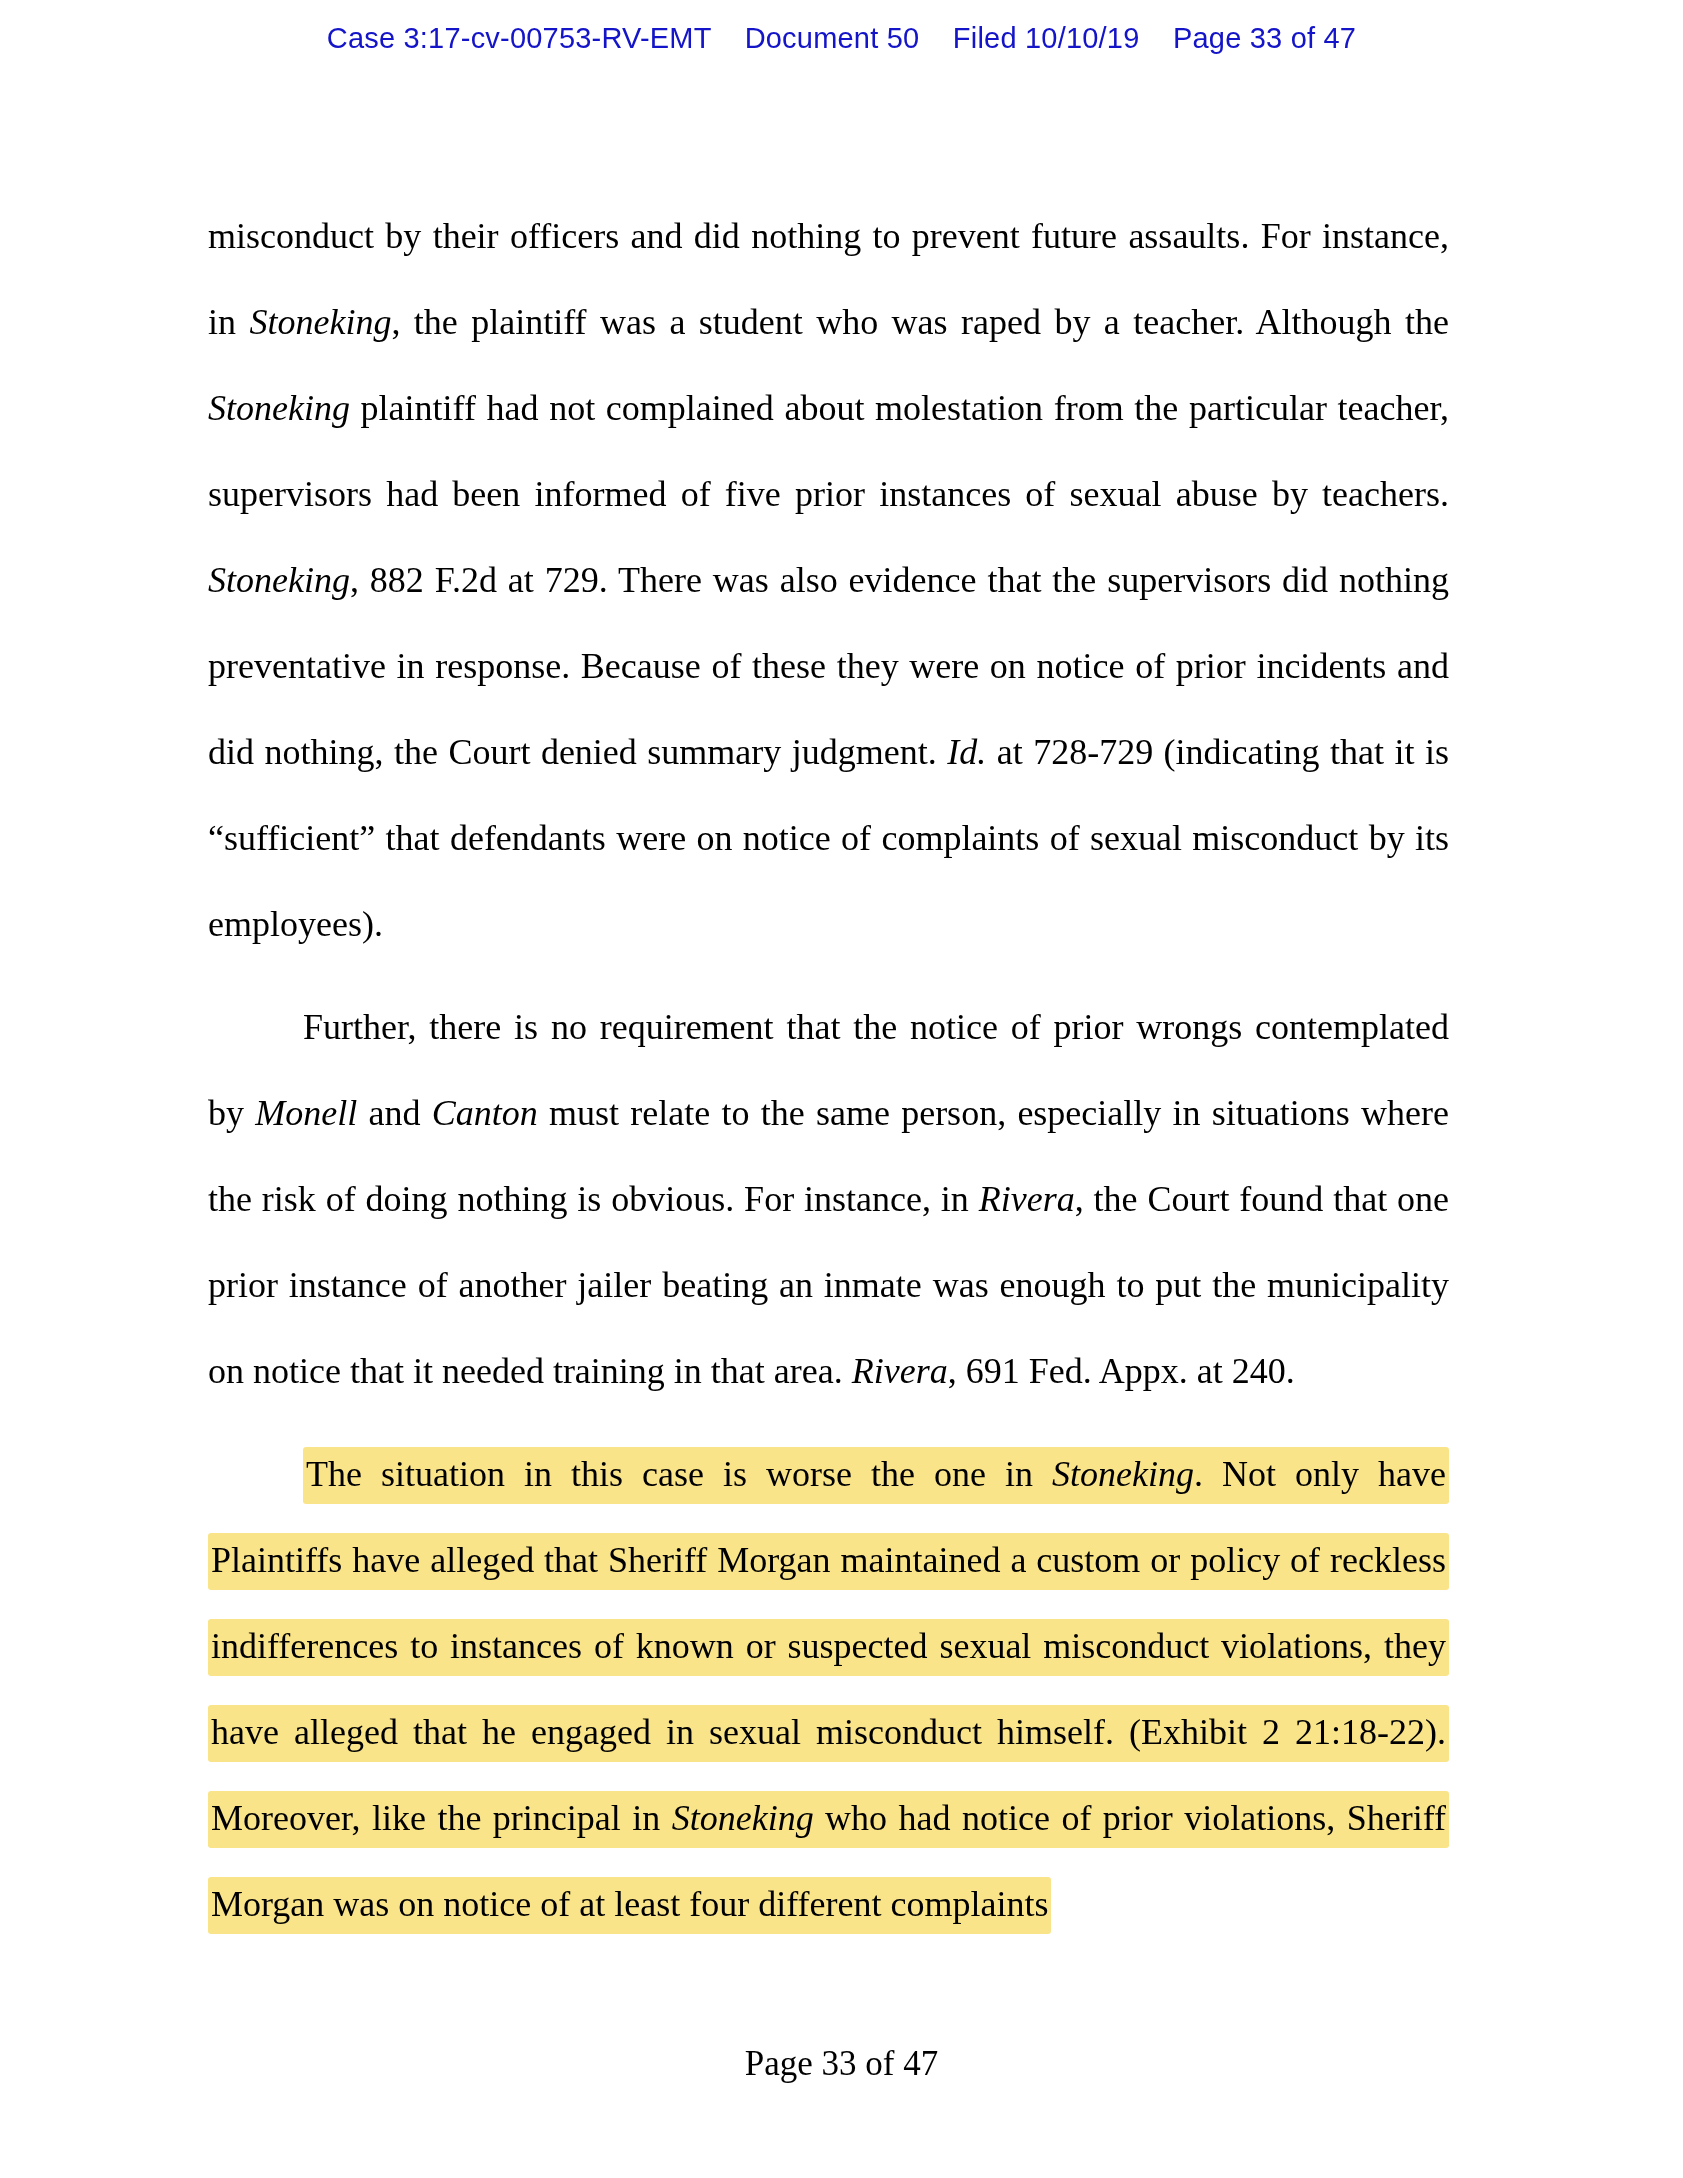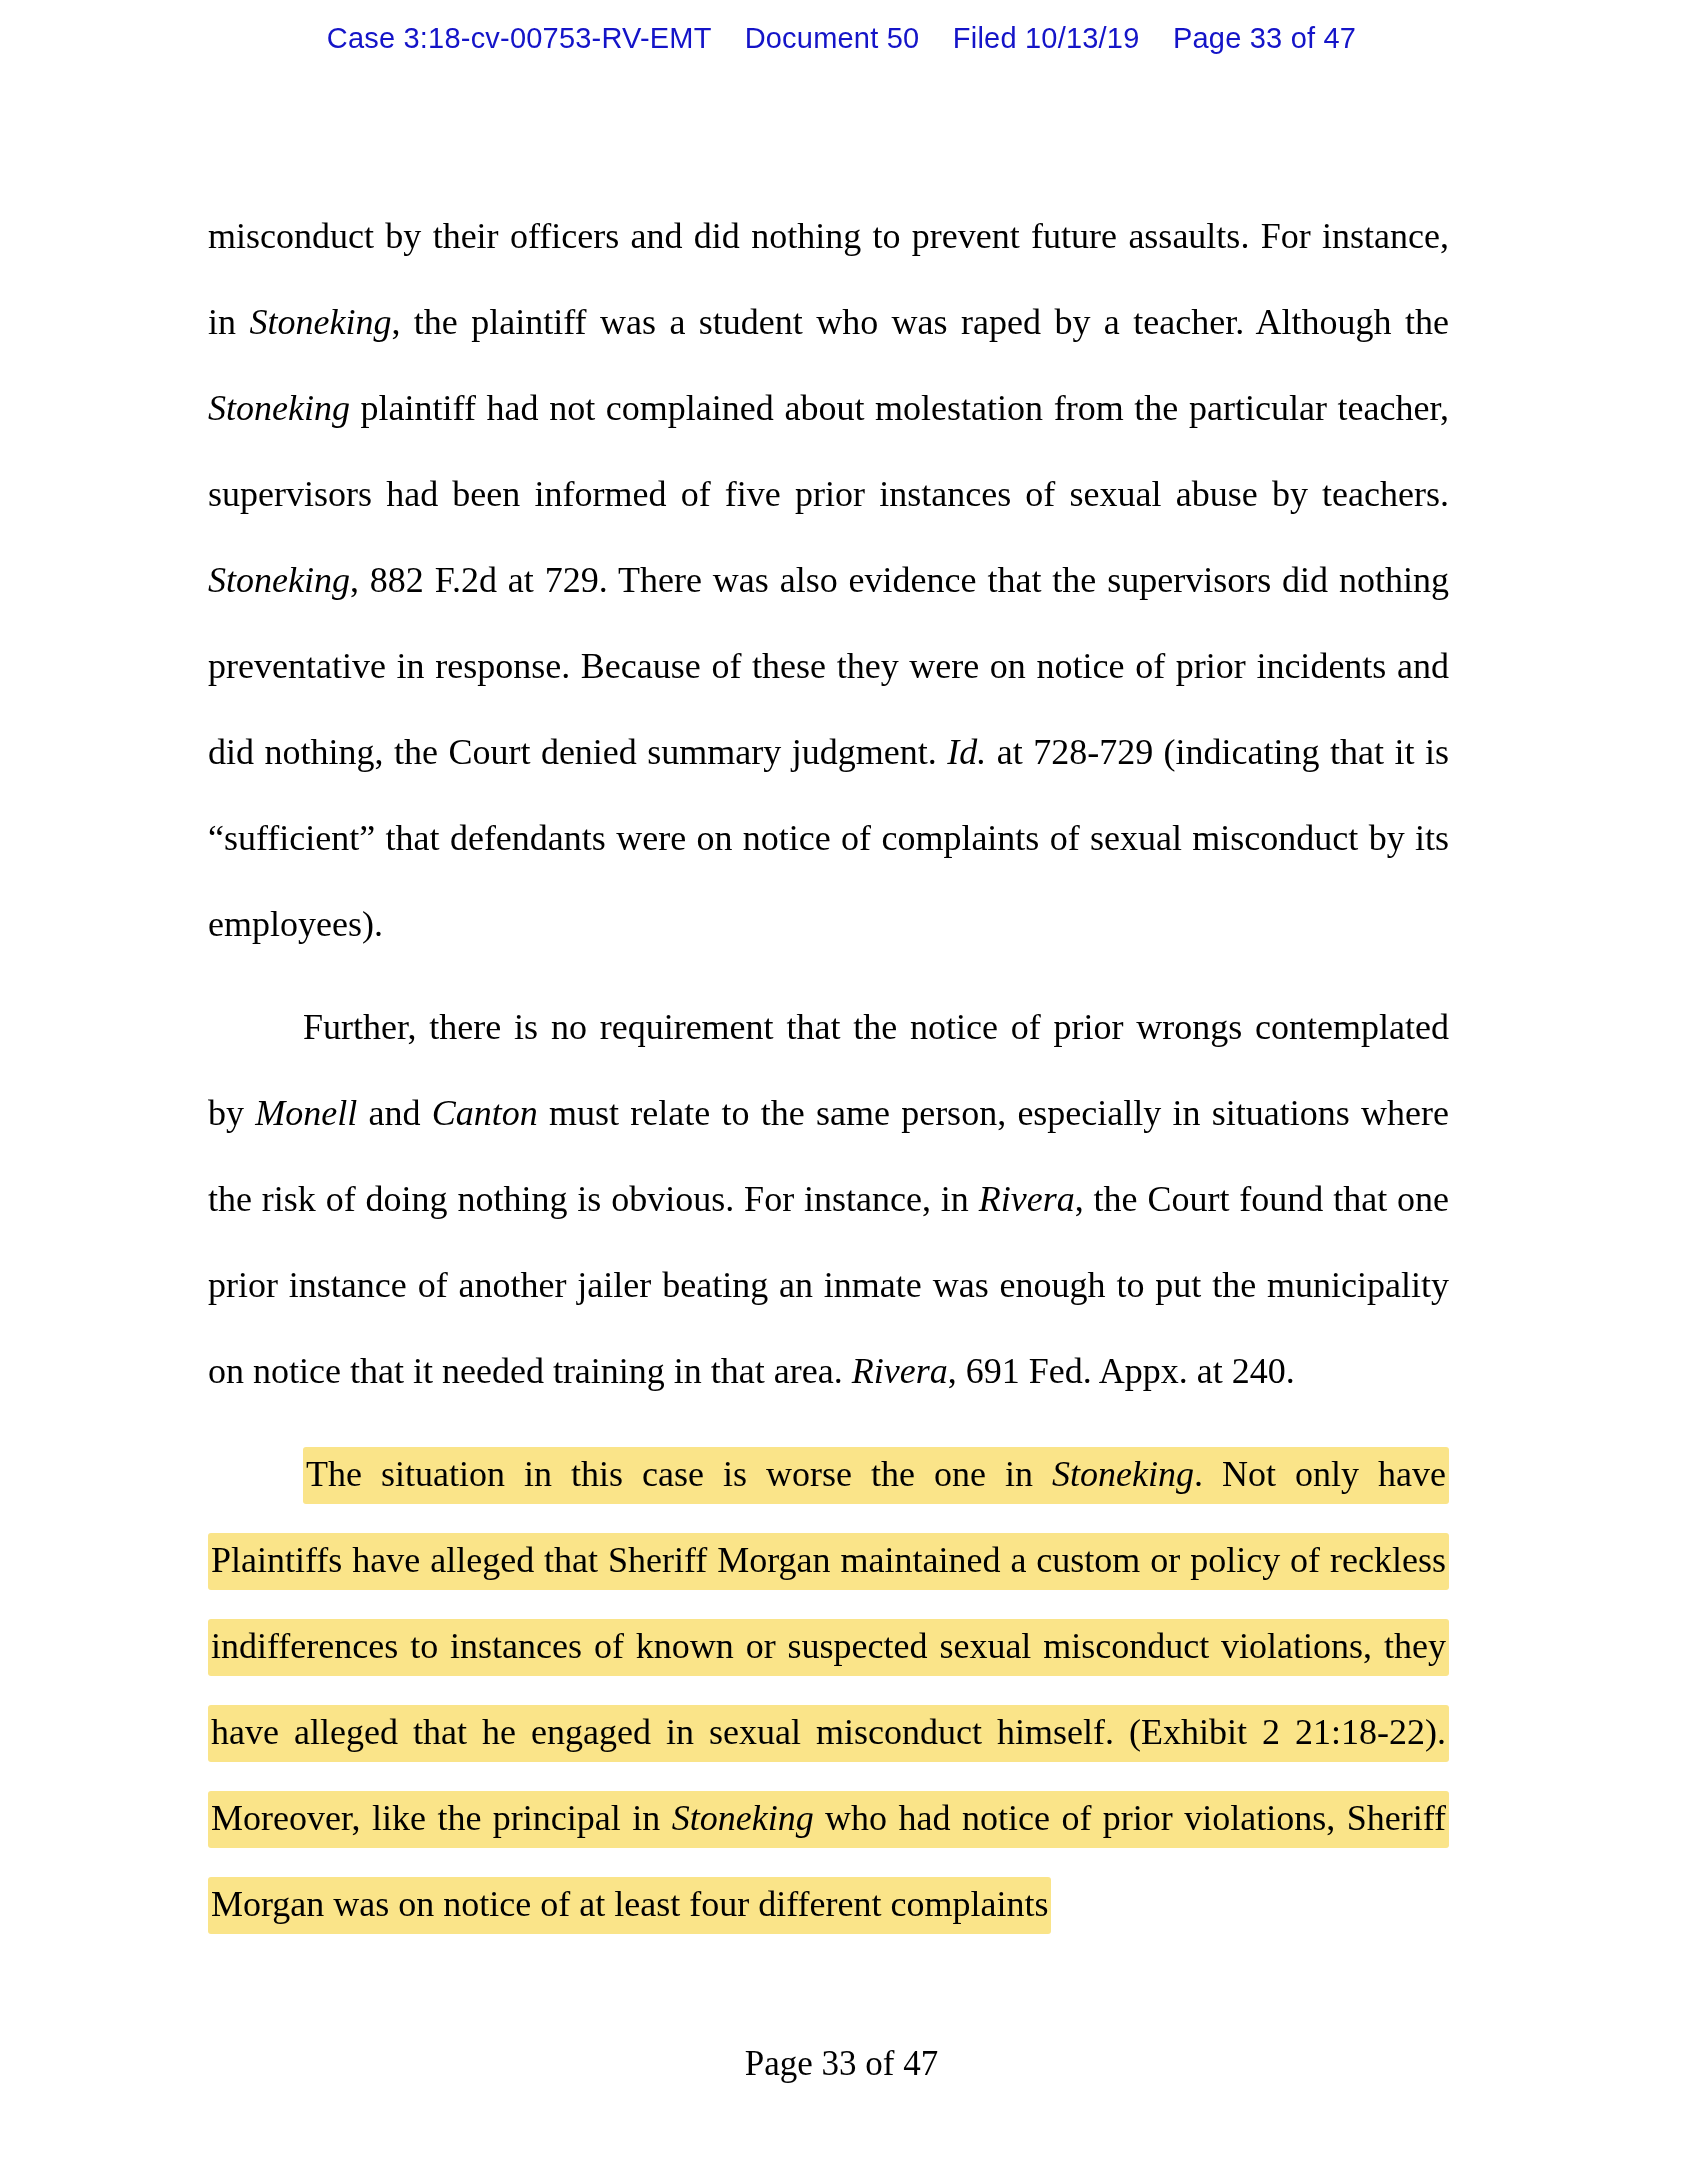--- a/index.html
+++ b/index.html
@@ -85,25 +85,25 @@
     font-size: 35px;
     color: #000000;
   }
 </style>
 </head>
 <body>
 
 <div class="page">
 
   <div class="ecf-header">
-    <span class="seg">Case 3:18-cv-00753-RV-EMT</span>
+    <span class="seg">Case 3:17-cv-00753-RV-EMT</span>
     <span class="ecf-gap"></span>
     <span class="seg">Document 50</span>
     <span class="ecf-gap"></span>
-    <span class="seg">Filed 10/13/19</span>
+    <span class="seg">Filed 10/10/19</span>
     <span class="ecf-gap"></span>
     <span class="seg">Page 33 of 47</span>
   </div>
 
   <div class="doc-body">
     <p class="para cont"><span>misconduct by their officers and did nothing to prevent future assaults. For instance, in </span><span class="it">Stoneking</span><span>, the plaintiff was a student who was raped by a teacher. Although the </span><span class="it">Stoneking</span><span> plaintiff had not complained about molestation from the particular teacher, supervisors had been informed of five prior instances of sexual abuse by teachers. </span><span class="it">Stoneking</span><span>, 882 F.2d at 729. There was also evidence that the supervisors did nothing preventative in response. Because of these they were on notice of prior incidents and did nothing, the Court denied summary judgment. </span><span class="it">Id.</span><span> at 728-729 (indicating that it is “sufficient” that defendants were on notice of complaints of sexual misconduct by its employees).</span></p>
     <p class="para indent"><span>Further, there is no requirement that the notice of prior wrongs contemplated by </span><span class="it">Monell</span><span> and </span><span class="it">Canton</span><span> must relate to the same person, especially in situations where the risk of doing nothing is obvious. For instance, in </span><span class="it">Rivera</span><span>, the Court found that one prior instance of another jailer beating an inmate was enough to put the municipality on notice that it needed training in that area. </span><span class="it">Rivera</span><span>, 691 Fed. Appx. at 240.</span></p>
     <p class="para indent hl"><span class="hlwrap"><span>The situation in this case is worse the one in </span><span class="it">Stoneking</span><span>. Not only have Plaintiffs have alleged that Sheriff Morgan maintained a custom or policy of reckless indifferences to instances of known or suspected sexual misconduct violations, they have alleged that he engaged in sexual misconduct himself. (Exhibit 2 21:18-22). Moreover, like the principal in </span><span class="it">Stoneking</span><span> who had notice of prior violations, Sheriff Morgan was on notice of at least four different complaints</span></span></p>
   </div>
 

